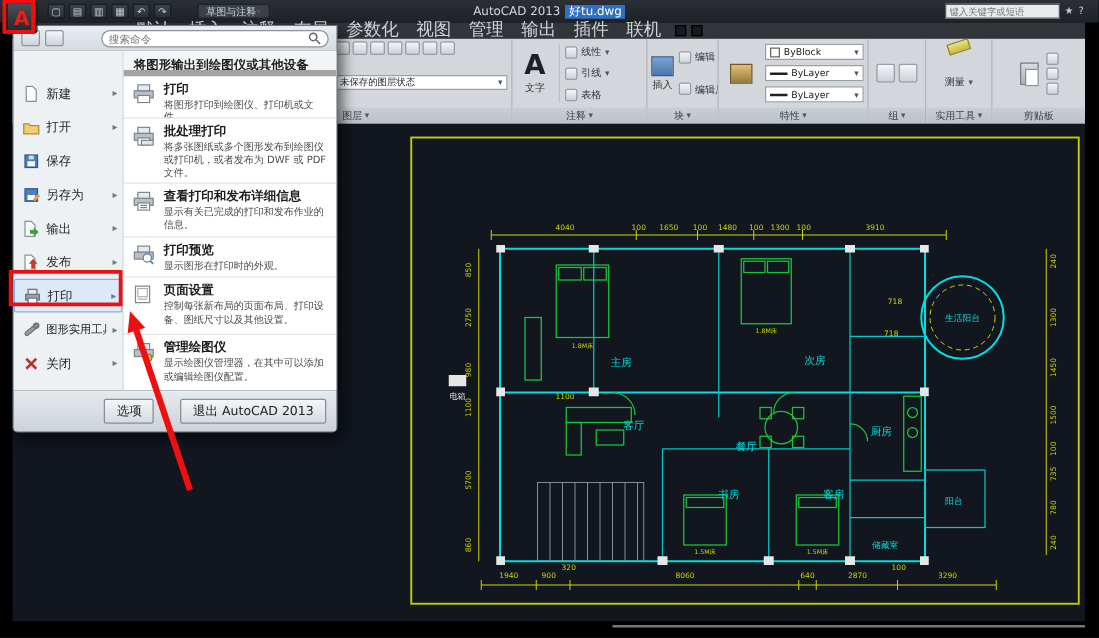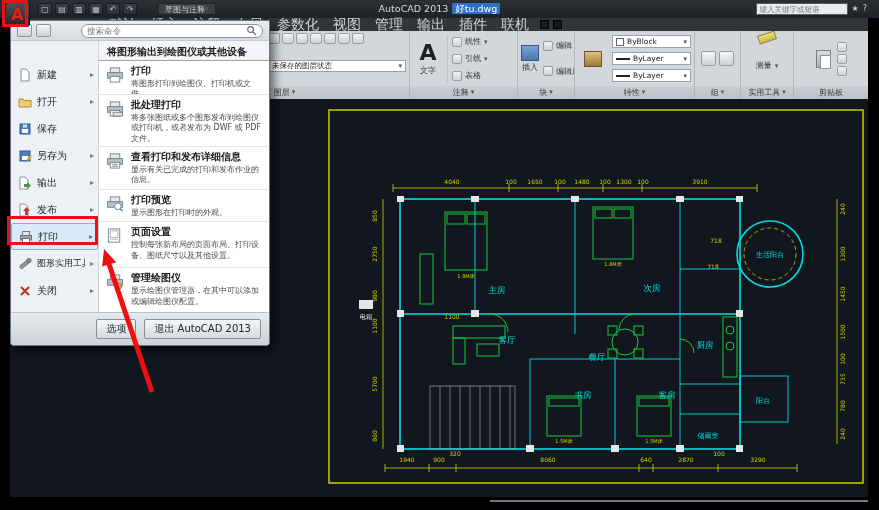--- a/index.html
+++ b/index.html
@@ -75,26 +75,26 @@
   .am-mini{width:15px;height:13px;background:linear-gradient(#f5f7f9,#ccd2d8);border:1px solid #8d959d;border-radius:2px}
   .am-search{margin-left:26px;flex:1;display:flex;align-items:center;background:#fff;border:1px solid #8a929a;border-radius:8px;height:14px;padding:0 5px;gap:3px}
   .am-search input{border:0;outline:0;flex:1;font-size:8.5px;min-width:0;color:#444;background:transparent}
   .am-body{flex:1;display:flex;min-height:0}
   .am-left{width:88px;background:#eef1f4;border-right:1px solid #d0d4d8;padding-top:20px}
   .ali{display:flex;align-items:center;gap:5px;height:27px;padding:0 4px 0 7px;font-size:10px;color:#1f1f1f}
   .ali .lbl{flex:1;white-space:nowrap;overflow:hidden}
   .ali .arr{font-size:8px;color:#707880}
   .ali.sel{background:#dce9f9;border:1px solid #86aede;border-radius:2px}
   .am-right{flex:1;display:flex;flex-direction:column;background:#fff;min-width:0}
-  .am-header{height:20px;font-size:10px;font-weight:bold;color:#1c1c1c;padding:4px 8px 0;background:#f2f4f7;border-bottom:1px solid #a3a3a3;white-space:nowrap;overflow:hidden}
+  .am-header{height:20px;font-size:10px;font-weight:bold;color:#1c1c1c;padding:4px 8px 0;background:#f2f4f7;border-bottom:5px solid #a3a3a3;white-space:nowrap;overflow:hidden}
   .rp-item{display:flex;gap:6px;padding:3px 6px 0;border-bottom:1px solid #e4e7ea;overflow:hidden}
   .rp-title{font-size:10px;font-weight:bold;color:#1b1b1b}
   .rp-desc{font-size:8px;color:#474b4f;line-height:1.3;margin-top:1px}
   .pr-icon{flex:none;margin-top:2px}
-  .am-bottom{height:33px;background:linear-gradient(#e6eaee,#ccd2d8);border-top:1px solid #b9bfc5;display:flex;align-items:center;justify-content:flex-end;gap:8px;padding:0 8px;border-radius:0 0 3px 3px}
+  .am-bottom{height:33px;background:linear-gradient(#e6eaee,#ccd2d8);border-top:1px solid #b9bfc5;display:flex;align-items:center;justify-content:flex-end;gap:21px;padding:0 8px;border-radius:0 0 3px 3px}
   .am-btn{font-size:10px;color:#222;padding:2px 9px;background:linear-gradient(#f4f6f8,#d6dbe0);border:1px solid #868e96;border-radius:2px;font-family:inherit}
 
   
   .app-button{position:absolute;left:5px;top:2px;width:25px;height:25px;background:linear-gradient(#4a5057,#23272c);border:1px solid #14171a;border-radius:3px;display:flex;align-items:center;justify-content:center;z-index:21}
   .app-button .logo{color:#d8281e;font-weight:bold;font-size:16px;text-shadow:0 0 2px #711}
   .anno-box{position:absolute;border:3px solid #ee1010;z-index:45;pointer-events:none}
   #anno-svg{position:absolute;left:0;top:0;z-index:44;pointer-events:none}
 </style>
 </head>
 <body>

